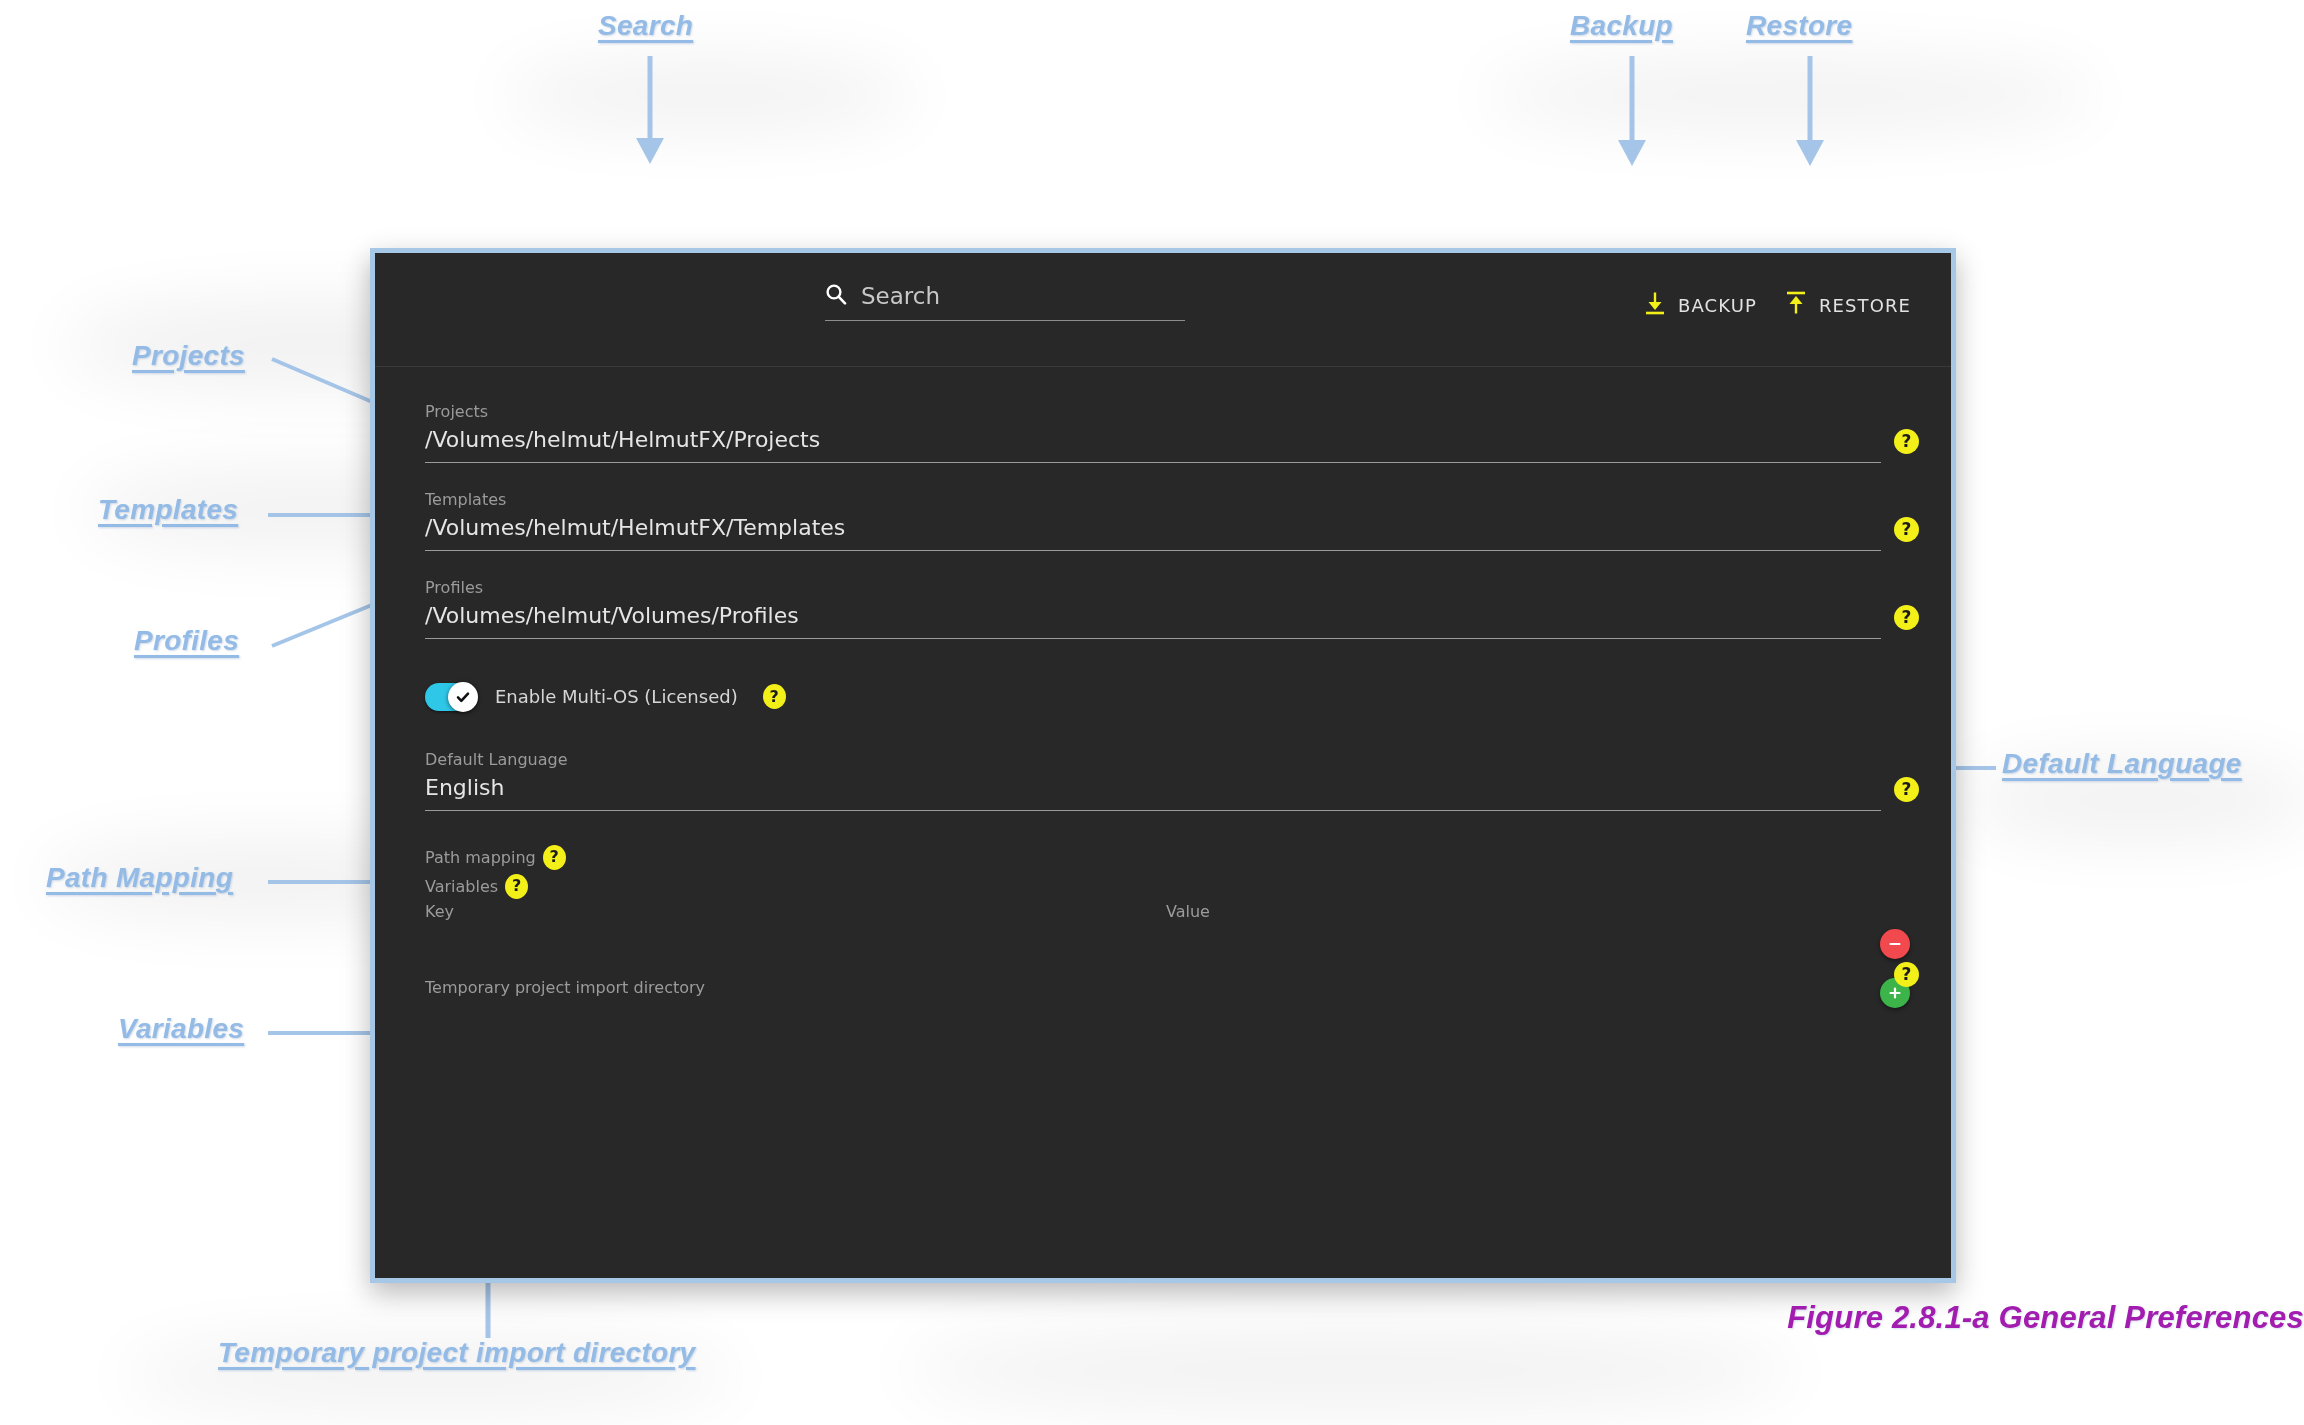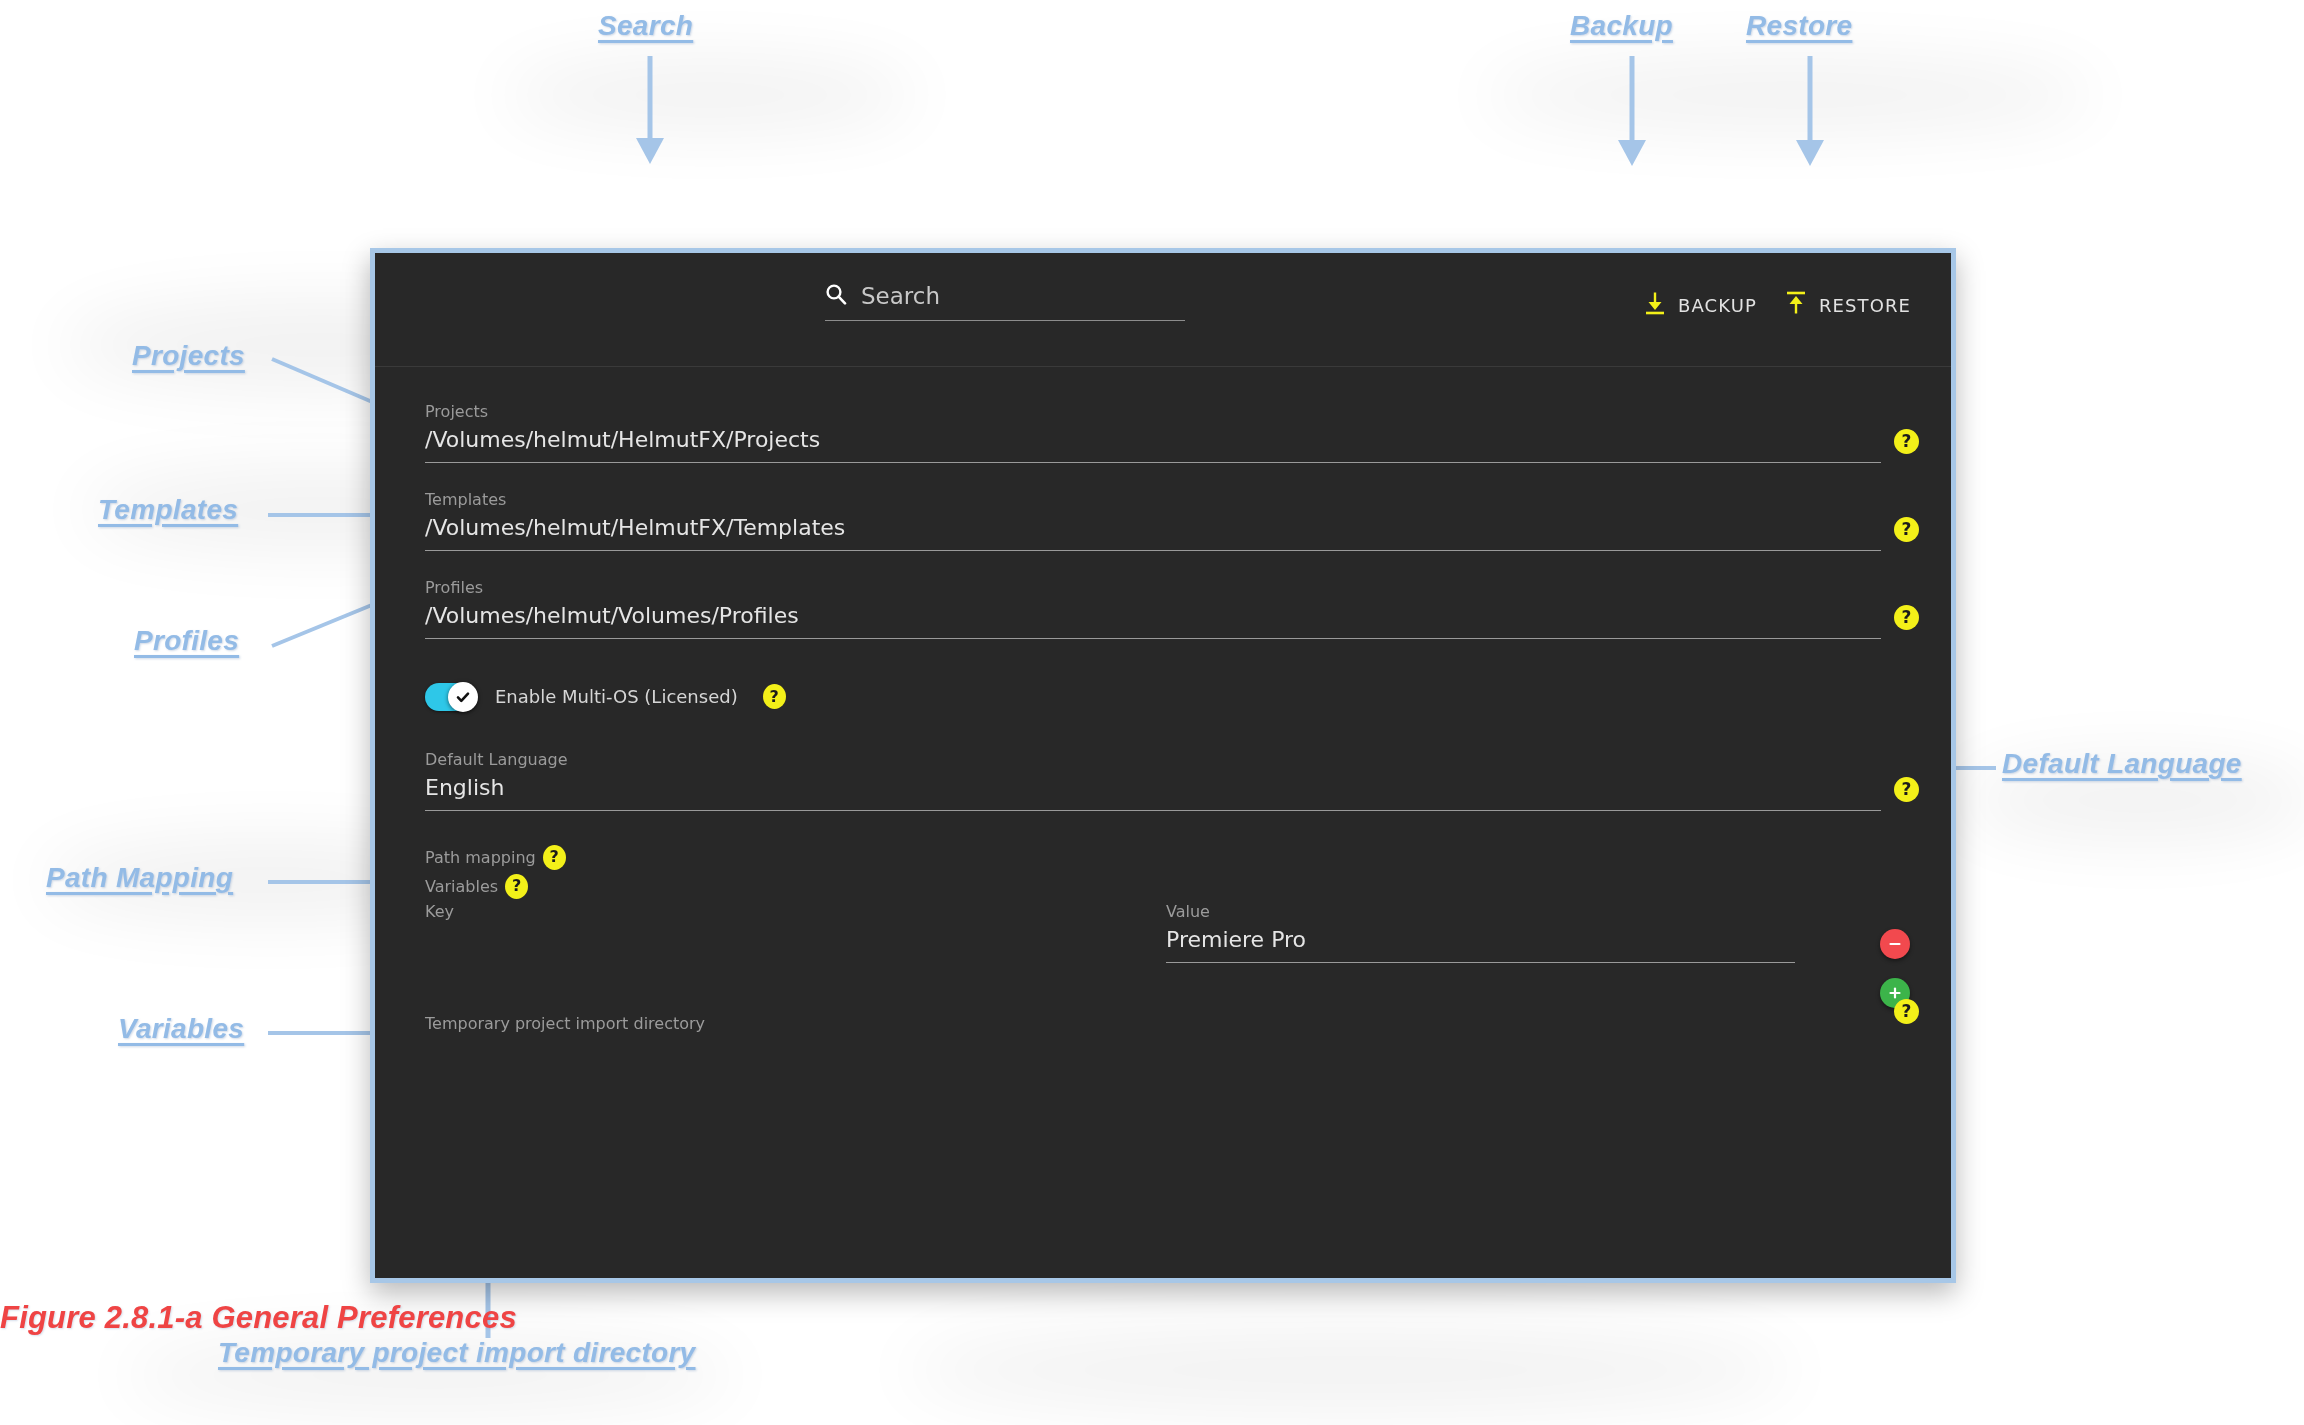--- a/index.html
+++ b/index.html
@@ -257,22 +257,22 @@
     box-shadow: 0 2px 4px rgba(0,0,0,0.45);
   }
   .circ-btn.minus { background: #f2494e; }
   .circ-btn.plus  { background: #3cb44a; }
 
   #caption {
     position: absolute;
     left: 0;
     right: 0;
     top: 1300px;
-    text-align: left;
-    color: #ef4444;
+    text-align: right;
+    color: #a21caf;
     font-size: 31px;
     font-weight: bold;
     font-style: italic;
     letter-spacing: 0.2px;
     text-shadow: 1px 1px 2px rgba(120,150,190,0.3);
   }
 </style>
 </head>
 <body>
 
@@ -430,21 +430,20 @@
       <div class="group-heading">
         <span>Variables</span>
         <span class="help-icon inline">?</span>
       </div>
       <div class="pair-row" style="margin-bottom:52px;">
         <div class="pair-col">
           <span class="field-label">Key</span>
         </div>
         <div class="pair-col">
           <span class="field-label">Value</span>
-          <div class="field-value">Premiere Pro</div>
         </div>
         <div class="pm-buttons">
           <div class="circ-btn minus">
             <svg width="16" height="16" viewBox="0 0 16 16">
               <line x1="3.5" y1="8" x2="12.5" y2="8" stroke="#ffffff" stroke-width="2.2" stroke-linecap="round"></line>
             </svg>
           </div>
           <div class="circ-btn plus">
             <svg width="16" height="16" viewBox="0 0 16 16">
               <line x1="3.5" y1="8" x2="12.5" y2="8" stroke="#ffffff" stroke-width="2.2" stroke-linecap="round"></line>

